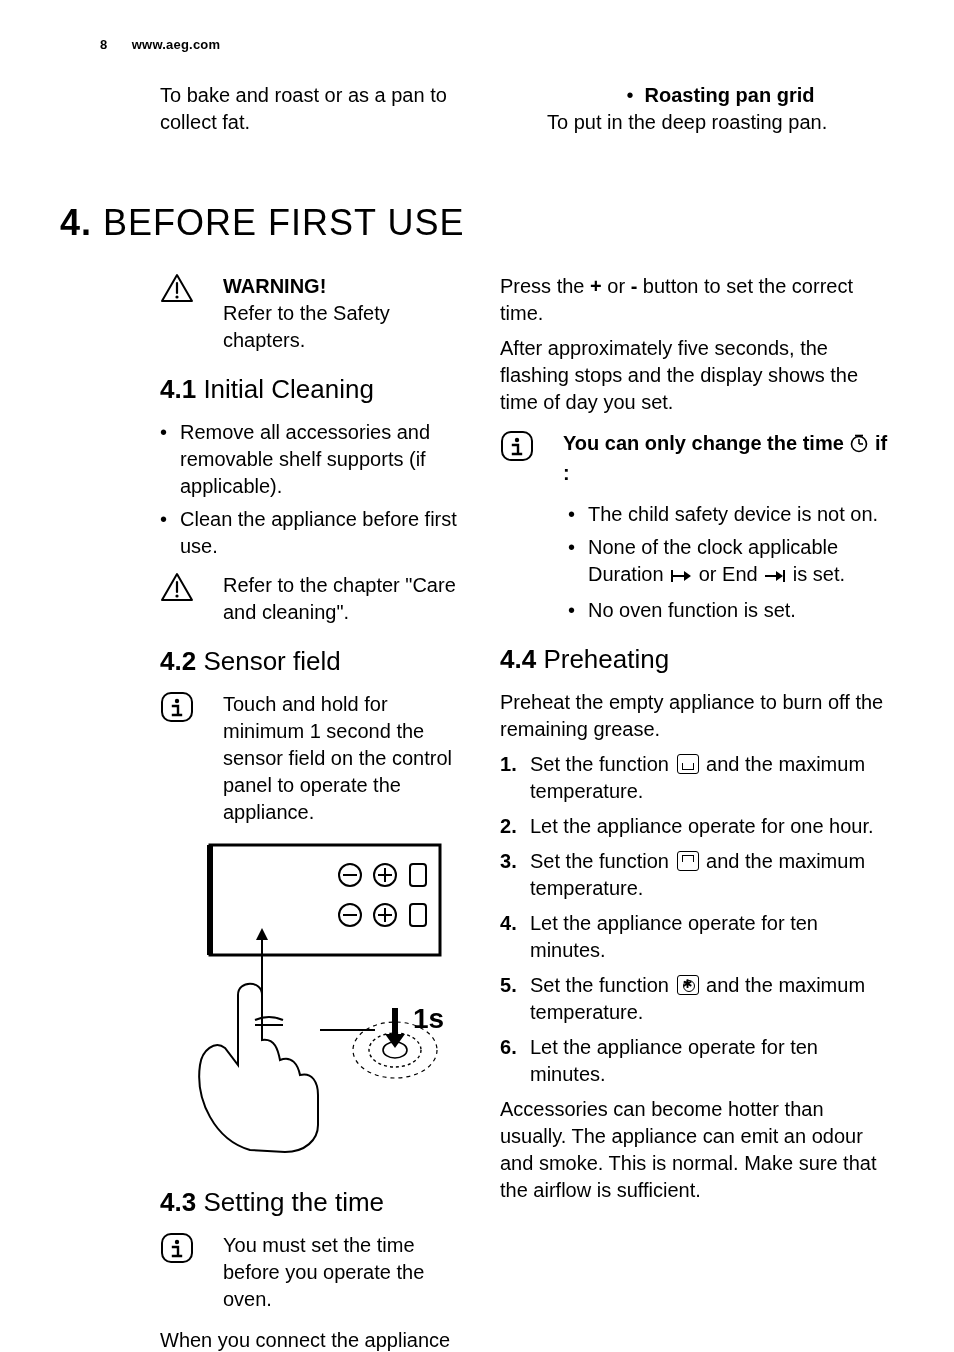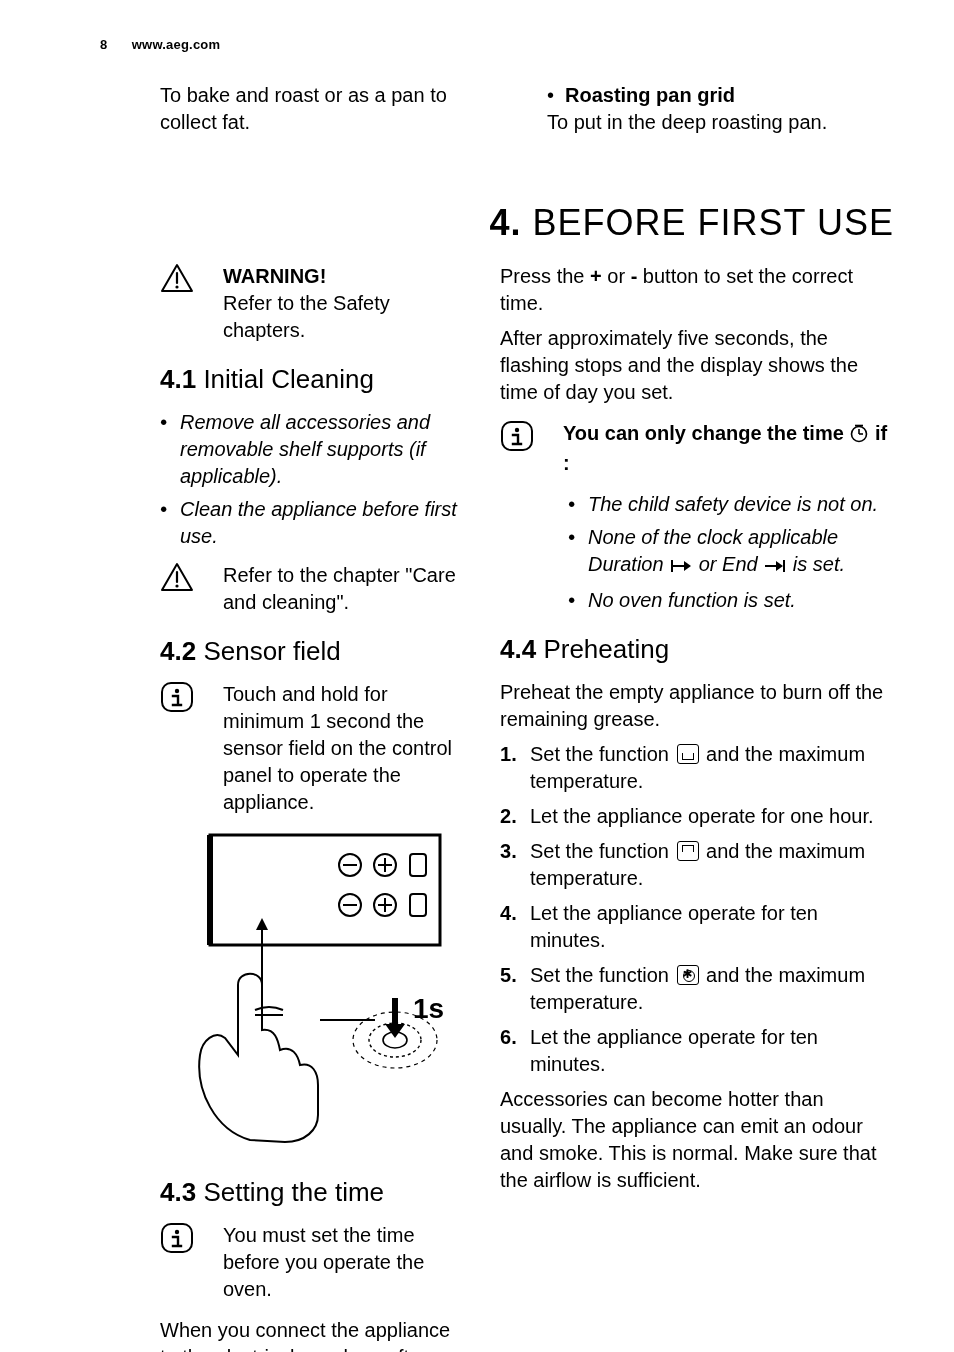--- a/index.html
+++ b/index.html
@@ -26,33 +26,33 @@
   .top-content {
     margin-left: 100px;
     columns: 2;
     column-gap: 40px;
     margin-bottom: 60px;
   }
   .top-content p { break-inside: avoid; }
   .top-content .bullet-row {
     display: flex;
     margin-top: 6px;
+    justify-content: center;
   }
   .top-content .bullet-row::before {
     content: "•";
     width: 18px;
     flex-shrink: 0;
   }
   .bold { font-weight: 600; }
   .section-title {
     font-size: 36px;
     font-weight: 300;
     letter-spacing: 1px;
-    margin-bottom: 16px;
-    text-align: right;
+    margin-bottom: 26px;
   }
   .section-title .num { font-weight: 600; }
   .columns {
     display: flex;
     gap: 40px;
   }
   .col { flex: 1; }
   .indented { margin-left: 100px; }
   .icon-row {
     display: flex;
@@ -66,21 +66,20 @@
     margin-left: 100px;
     font-size: 26px;
     font-weight: 300;
     margin-top: 18px;
     margin-bottom: 12px;
   }
   .subhead .num { font-weight: 600; }
   ul.bullets {
     margin-left: 100px;
     list-style: none;
-    font-style: italic;
   }
   ul.bullets > li {
     display: flex;
     margin-bottom: 6px;
   }
   ul.bullets > li::before {
     content: "•";
     width: 20px;
     flex-shrink: 0;
   }

